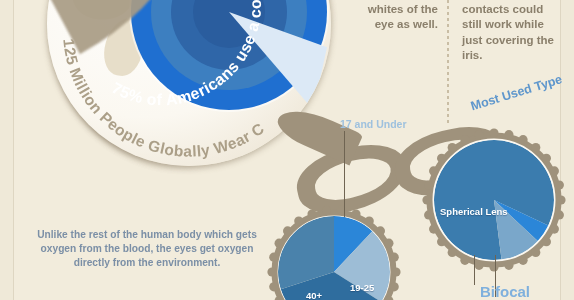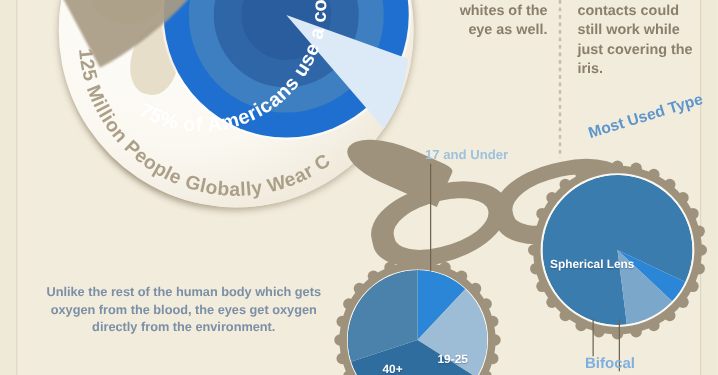--- a/index.html
+++ b/index.html
@@ -124,21 +124,21 @@
 
   
   .type-unit{left:412px;top:118px;width:164px;height:164px;}
   .type-pie{left:22px;top:22px;width:120px;height:120px;}
 
   .lead{position:absolute;background:#6f6452;width:1px;}
   .callout{
     position:absolute;font-weight:700;white-space:nowrap;
   }
   .callout.age-top{left:330px;top:118px;font-size:10.5px;color:#9ec1de;margin-left:10px;}
-  .callout.bifocal{left:468px;top:283px;font-size:12px;color:#7fb0dd;}
+  .callout.bifocal{left:480px;top:283px;font-size:15px;color:#7fb0dd;}
   .most-used{
     position:absolute;left:469px;top:100px;font-size:12.5px;font-weight:700;
     color:#5e96cc;transform:rotate(-17deg);transform-origin:left top;
     white-space:nowrap;
   }
 </style>
 </head>
 <body>
 
 <div class="stage">

